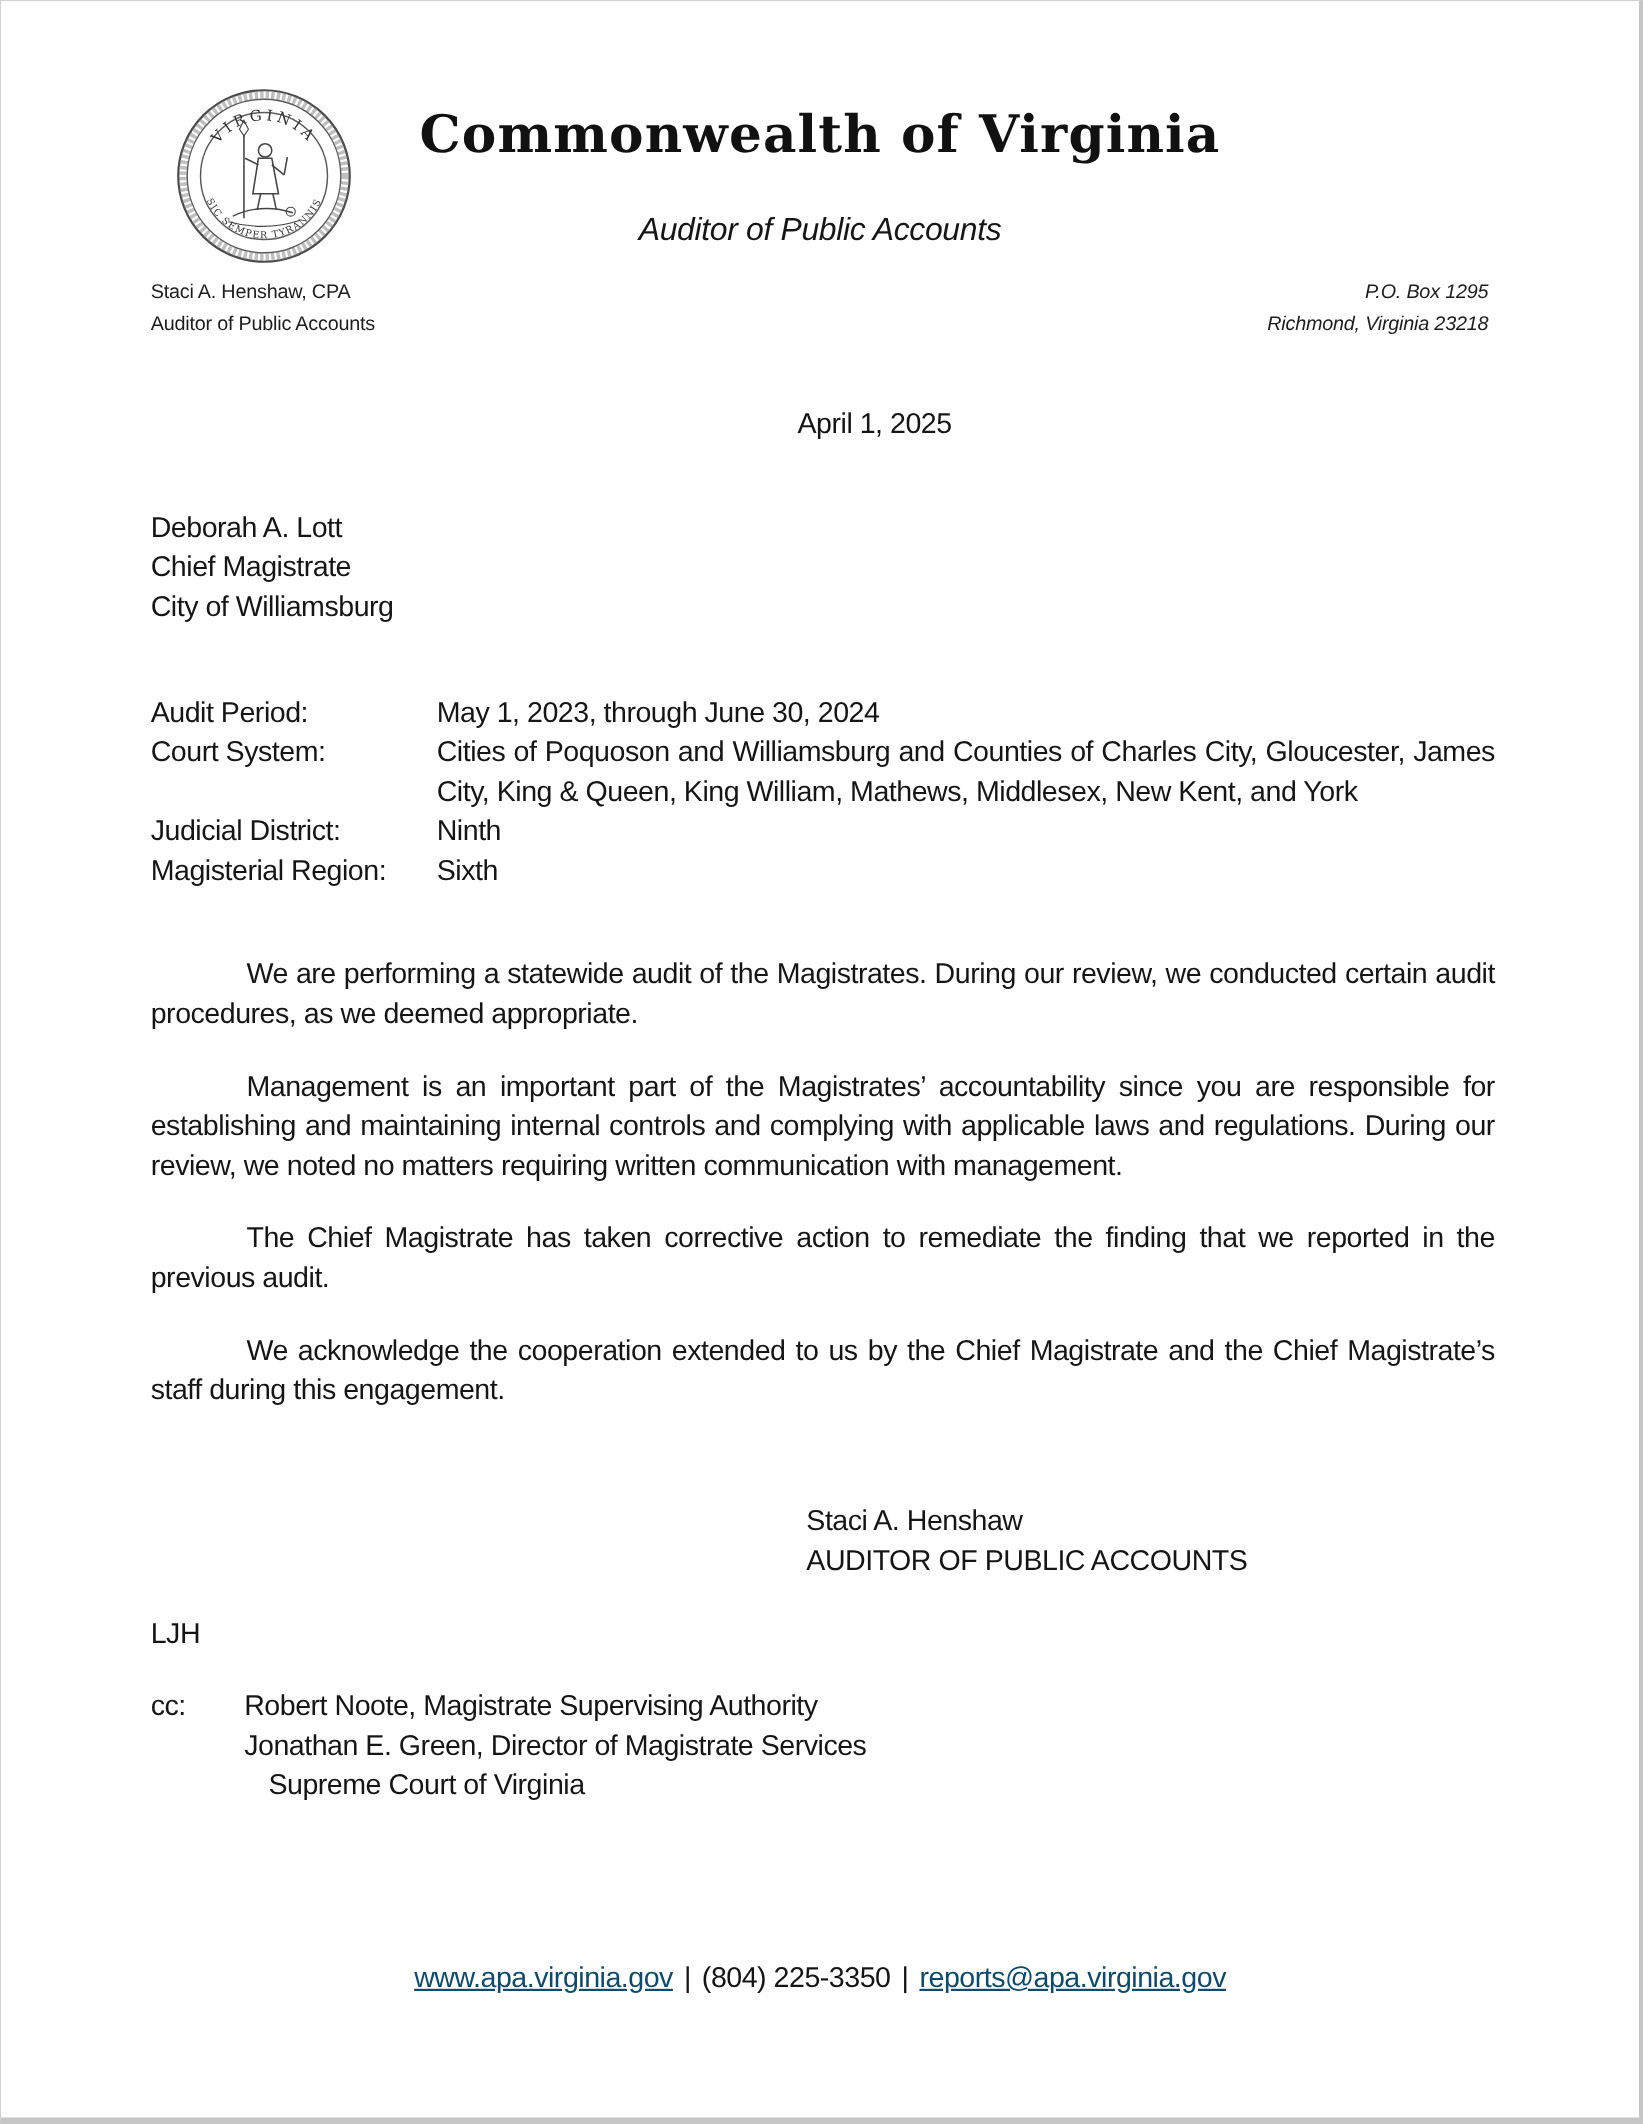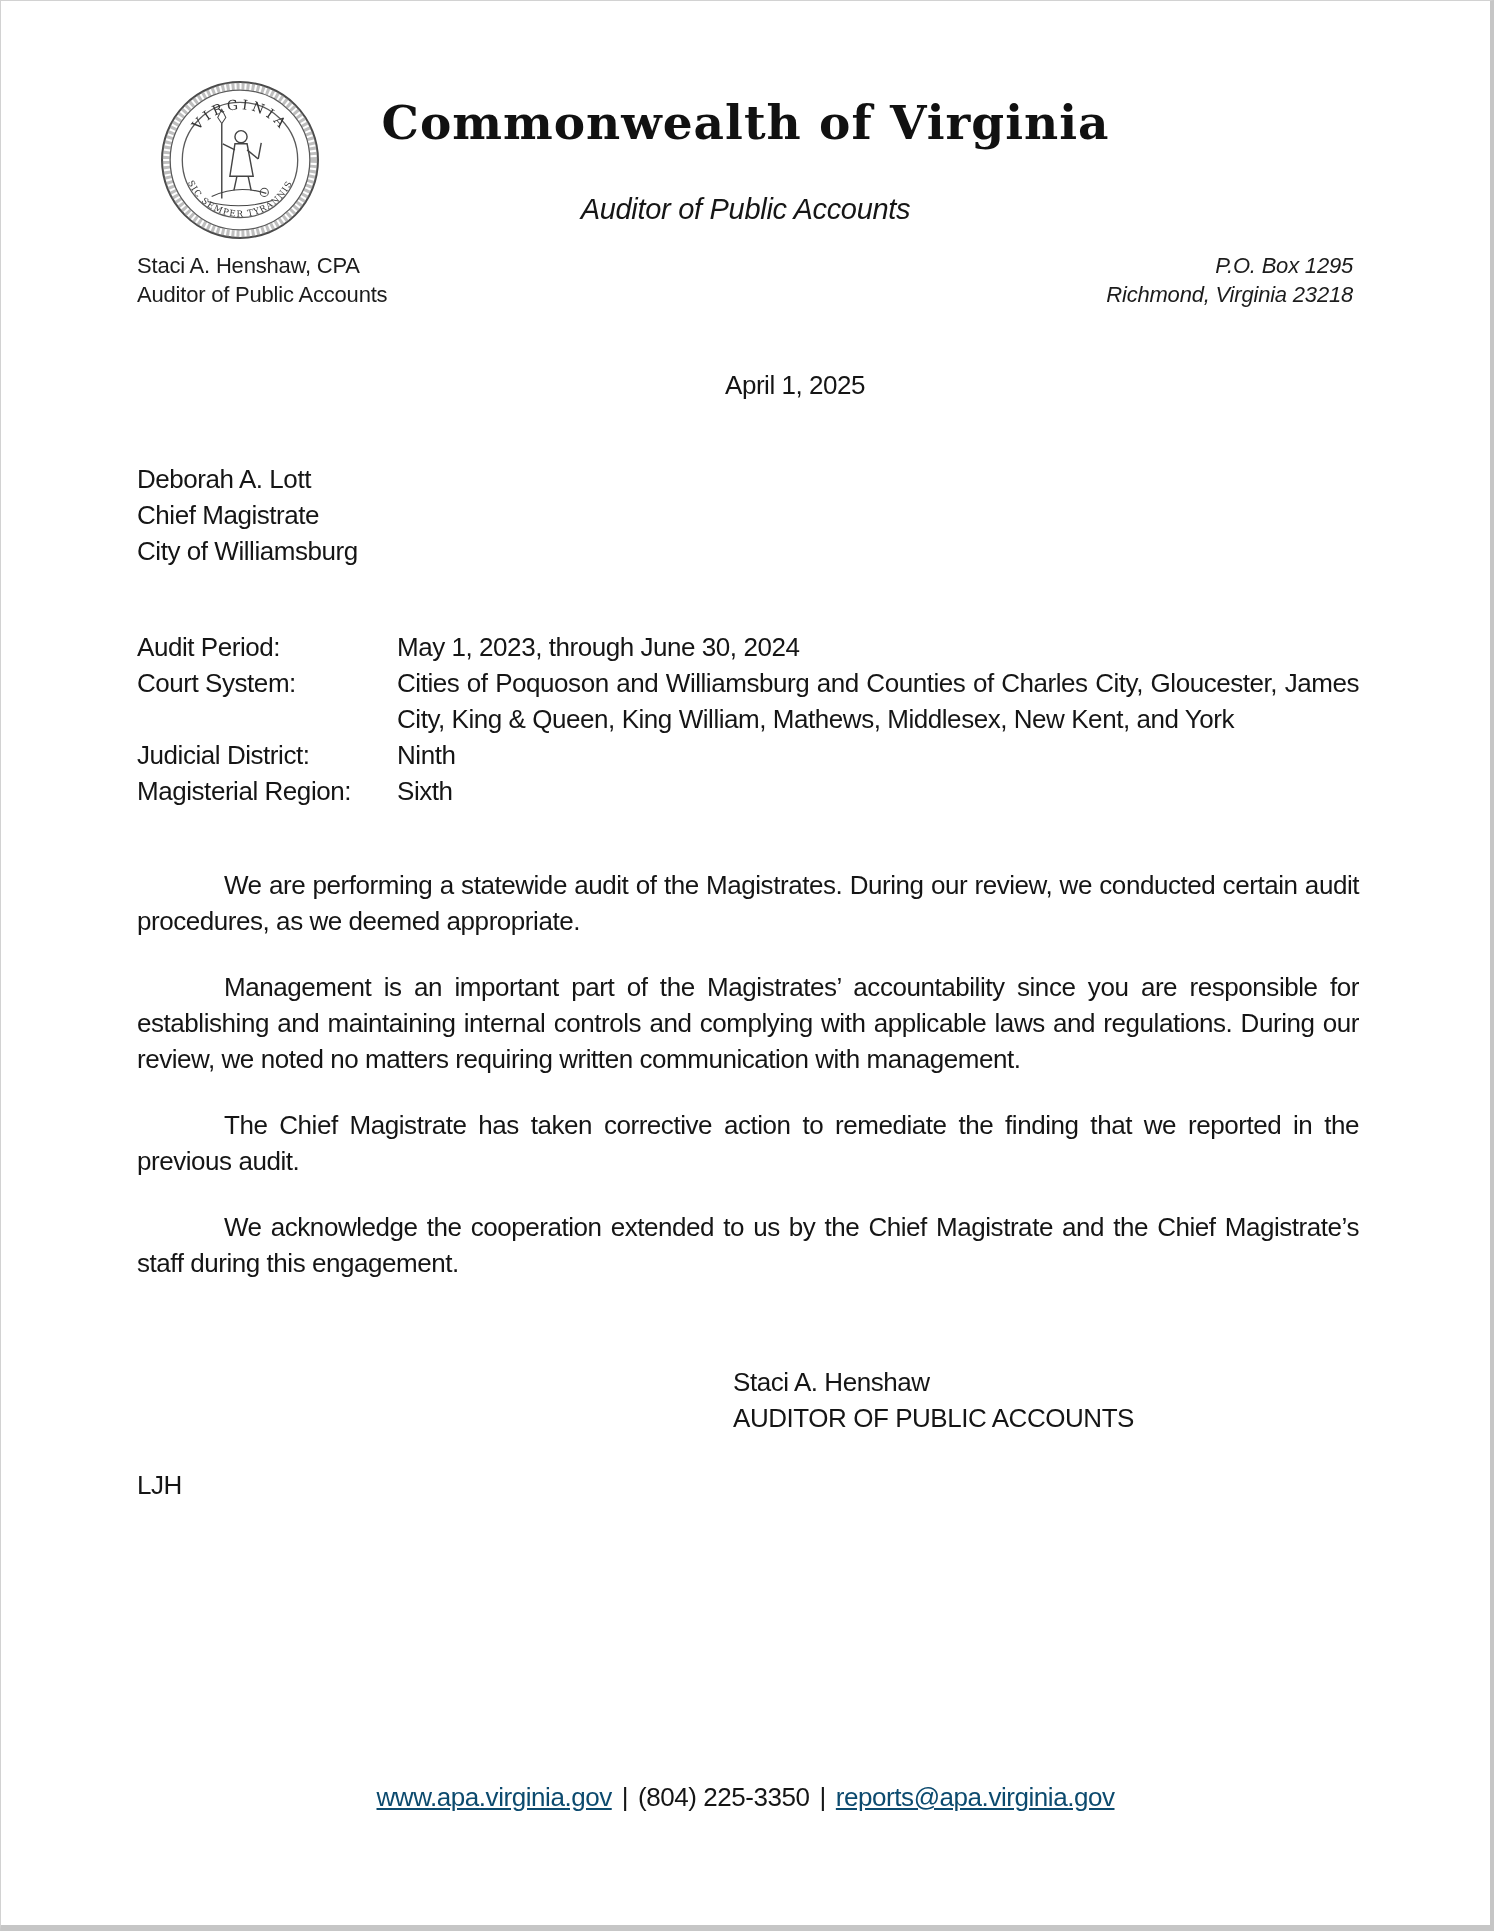--- a/index.html
+++ b/index.html
@@ -20,21 +20,21 @@
   .seal{left:158px;top:76px;width:162px;height:166px;}
   .doc-title{
     left:0;top:94px;width:100%;text-align:center;
     font-family:"DejaVu Serif", serif;font-weight:700;
     font-size:47px;letter-spacing:1px;color:#111;
   }
   .doc-subtitle{
     left:0;top:192px;width:100%;text-align:center;
     font-style:italic;font-size:29px;letter-spacing:-0.3px;color:#161616;
   }
-  .hdr-small{font-size:22px;line-height:29px;letter-spacing:-0.2px;color:#1c1c1c;}
+  .hdr-small{font-size:18px;line-height:29px;letter-spacing:-0.2px;color:#1c1c1c;}
   .hdr-left{left:136px;top:250px;}
   .hdr-right{right:137px;top:250px;text-align:right;font-style:italic;}
   
   .bodytext{font-size:26px;letter-spacing:-0.45px;line-height:36px;color:#151515;}
   .date{left:724px;top:366px;}
   .recipient{left:136px;top:460px;}
   .info{left:136px;top:628px;width:1222px;display:grid;grid-template-columns:260px 1fr;row-gap:0;}
   .info .val{text-align:justify;}
   .paras{left:136px;top:866px;width:1222px;}
   .paras p{margin:0 0 30px 0;text-indent:87px;text-align:justify;}
@@ -125,18 +125,26 @@
     <p>We acknowledge the cooperation extended to us by the Chief Magistrate and the Chief Magistrate’s staff during this engagement.</p>
   </div>
 
   <div class="abs signature bodytext">
     <div>Staci A. Henshaw</div>
     <div>AUDITOR OF PUBLIC ACCOUNTS</div>
   </div>
 
   <div class="abs initials bodytext">LJH</div>
 
+  <div class="abs ccblock bodytext">
+    <div>cc:</div>
+    <div>
+      <div>Robert Noote, Magistrate Supervising Authority</div>
+      <div>Jonathan E. Green, Director of Magistrate Services</div>
+      <div class="cc-extra-indent">Supreme Court of Virginia</div>
+    </div>
+  </div>
 
   <div class="abs footer bodytext">
     <a>www.apa.virginia.gov</a><span class="sep">|</span><span>(804) 225-3350</span><span class="sep">|</span><a>reports@apa.virginia.gov</a>
   </div>
 
 </div>
 
 </body></html>

